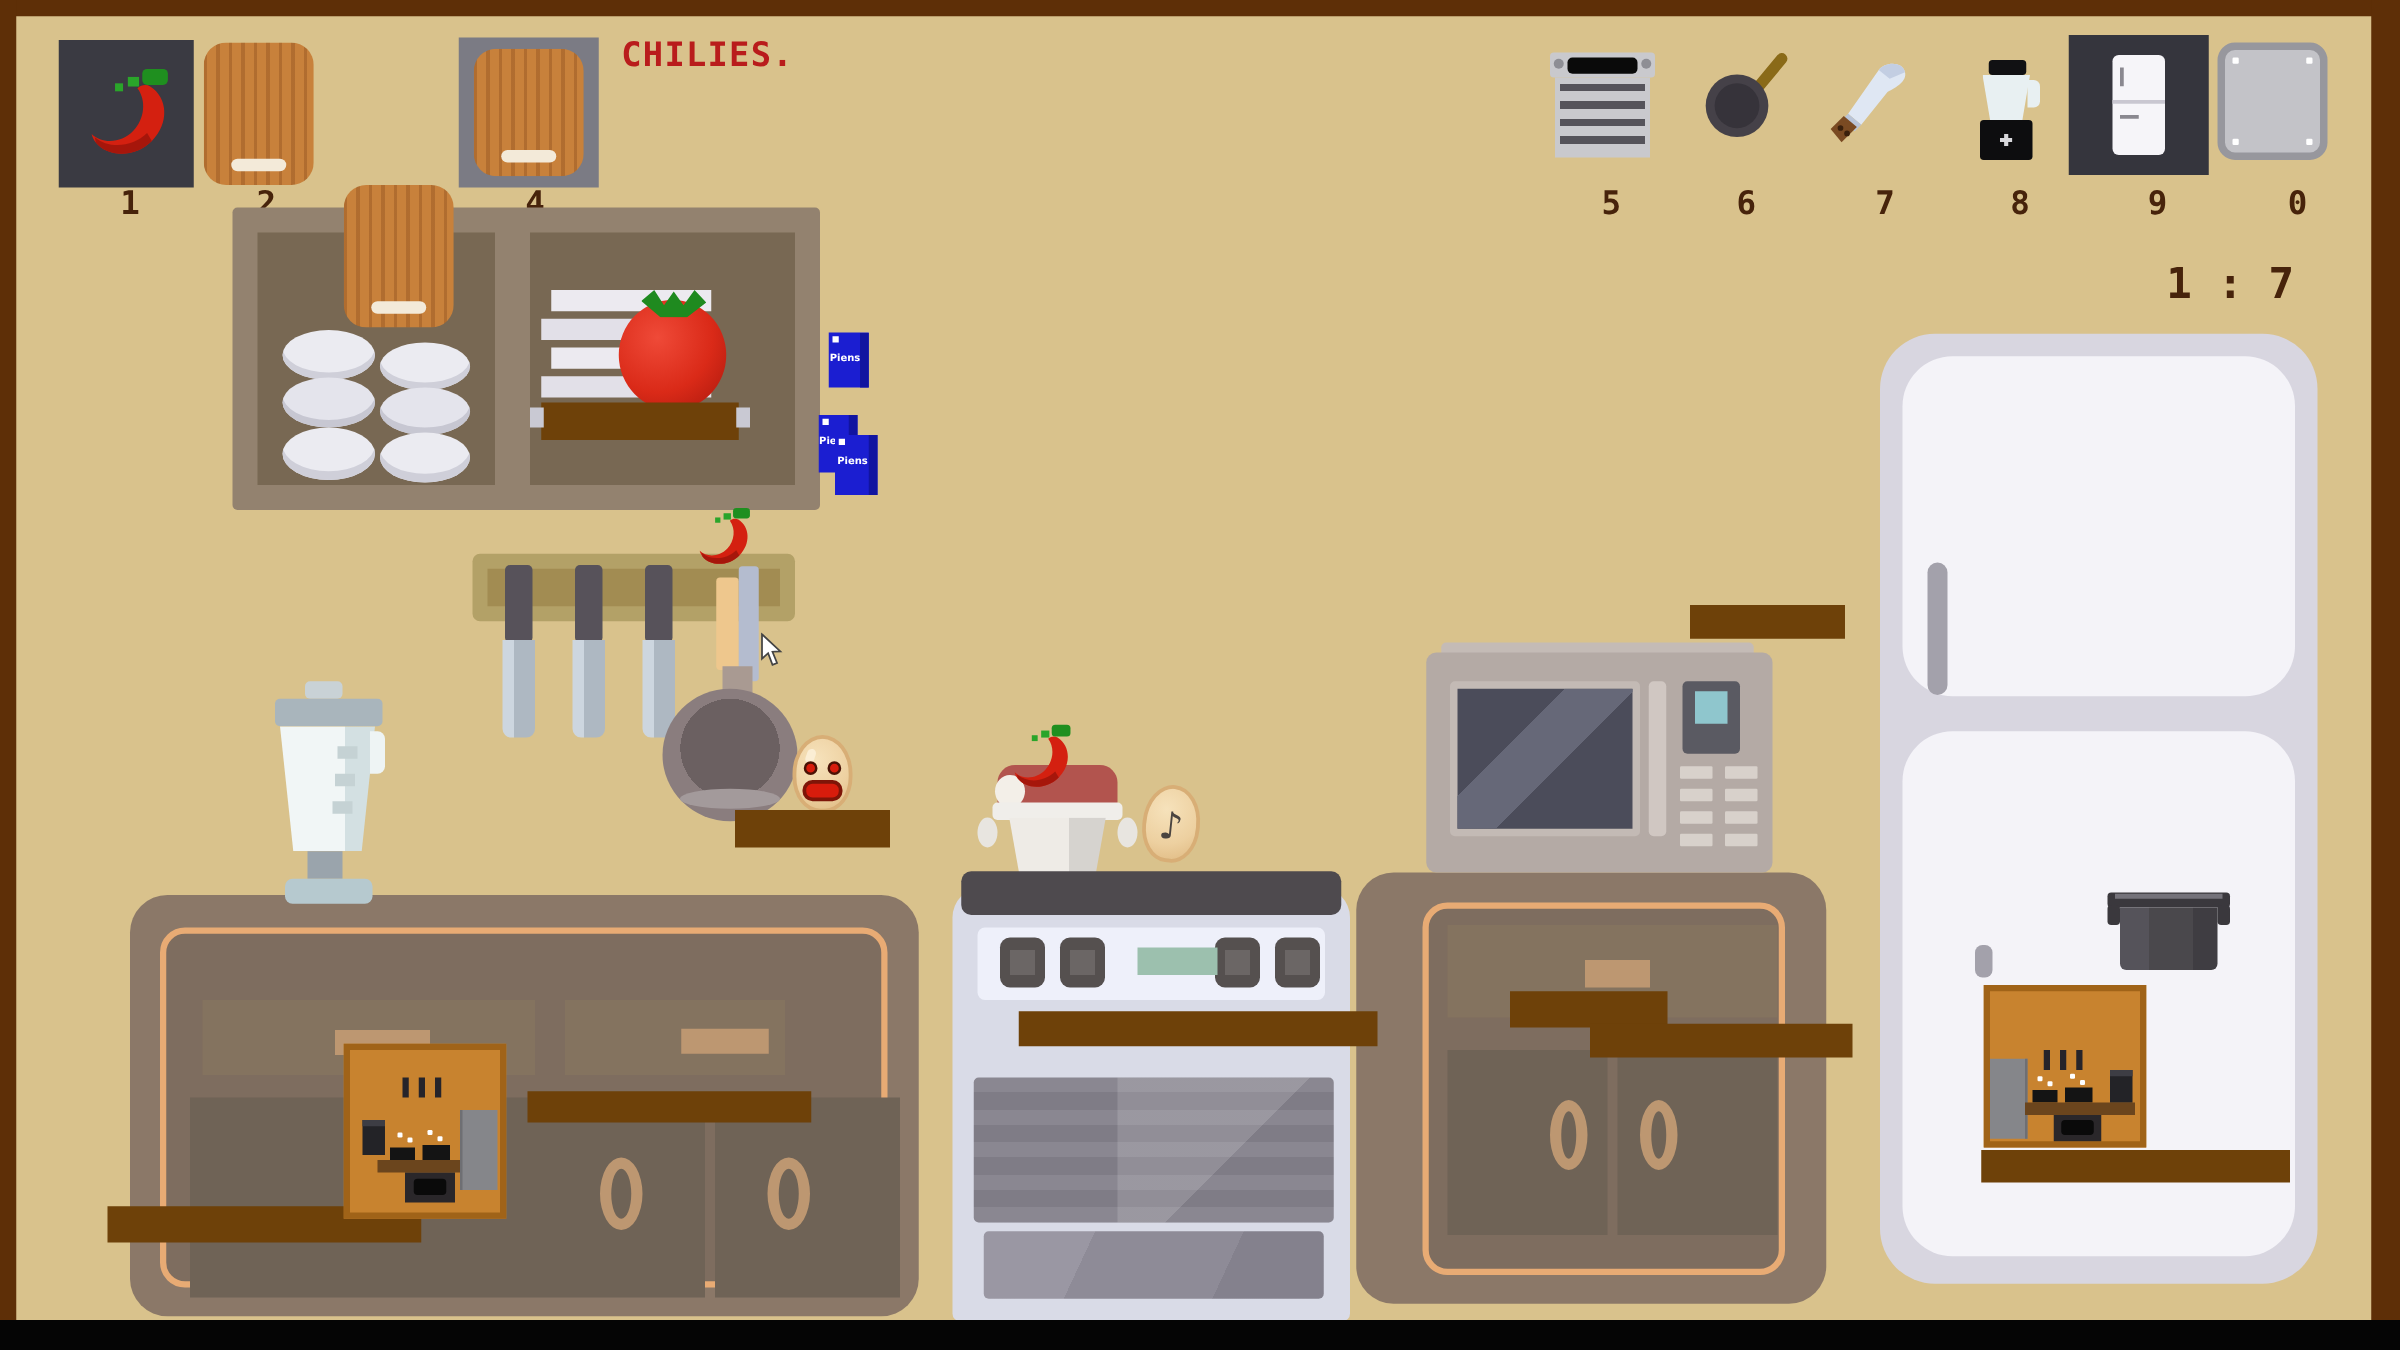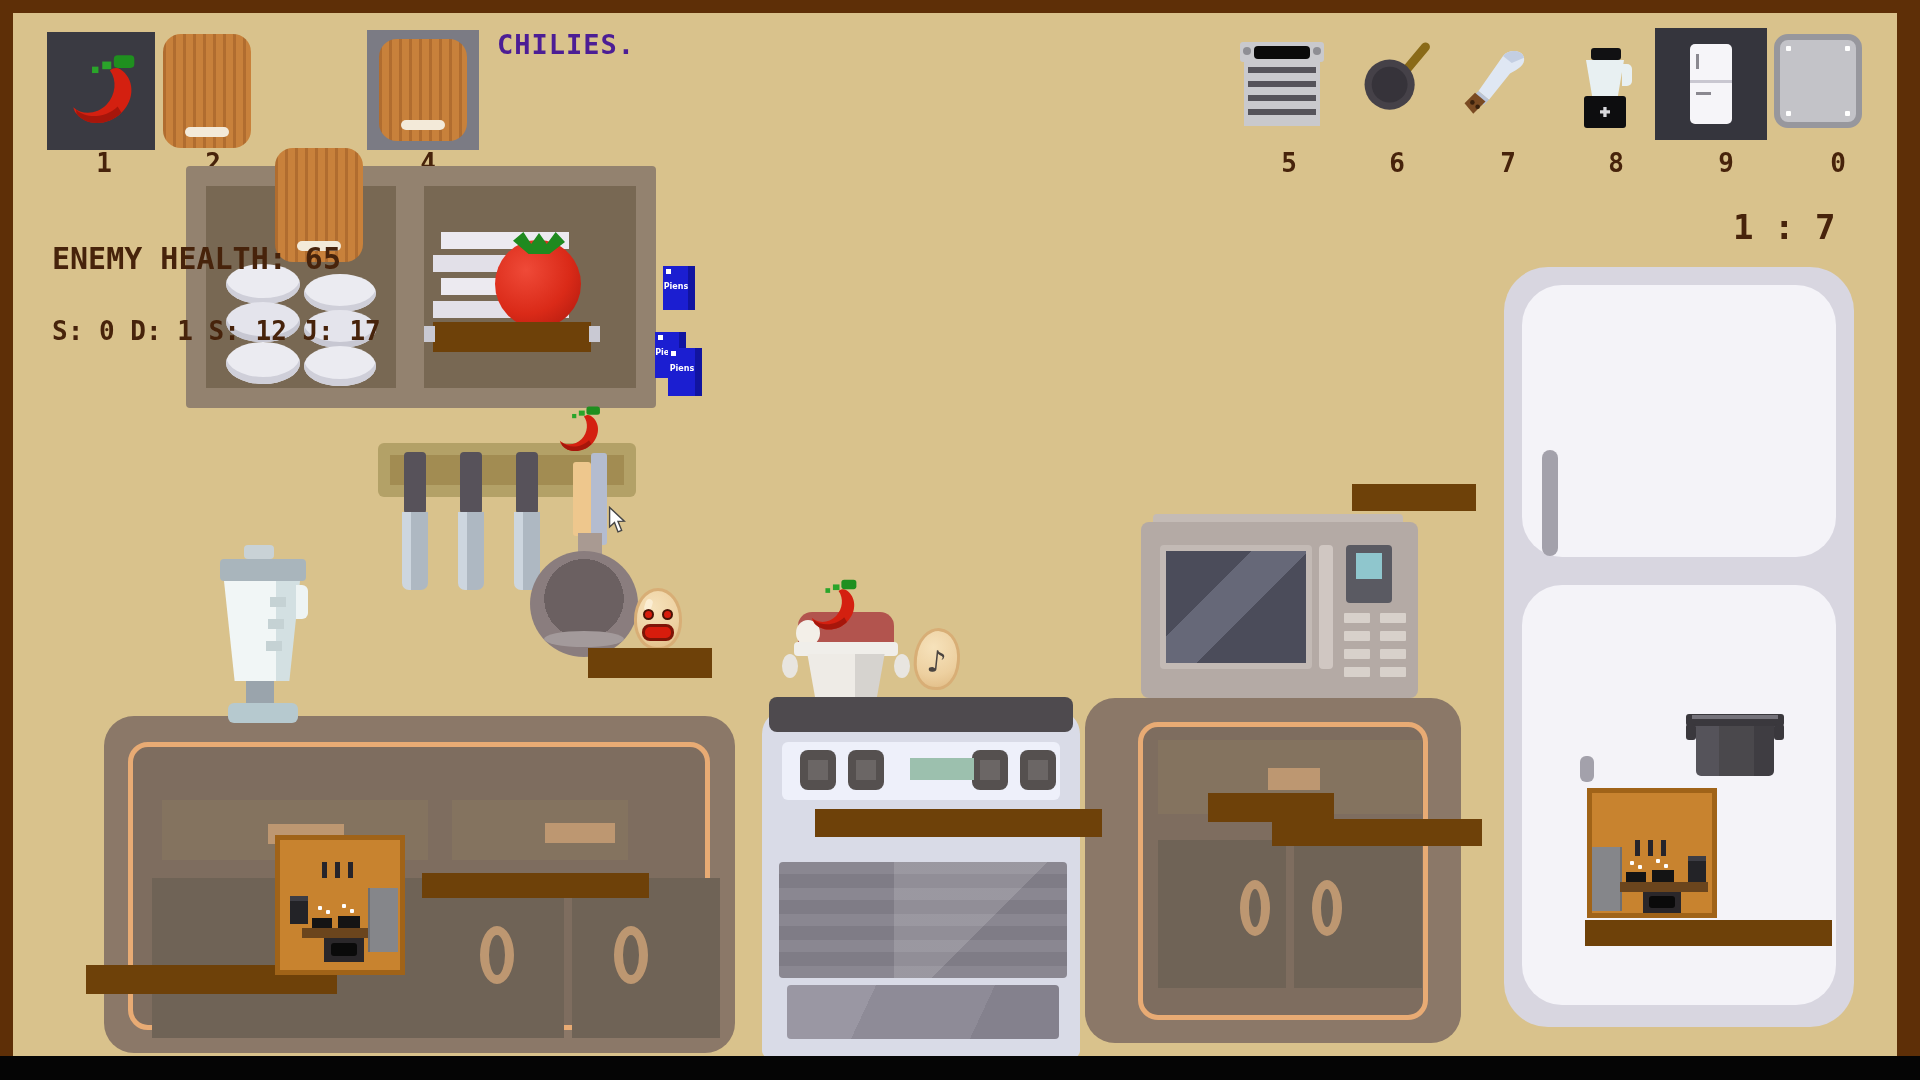--- a/index.html
+++ b/index.html
@@ -5,21 +5,21 @@
 <style>
   html,body{margin:0;padding:0;background:#000;}
   #stage{position:relative;width:1920px;height:1080px;background:#d9c28c;overflow:hidden;
          font-family:"DejaVu Sans Mono",monospace;}
   .abs{position:absolute;}
   
   .frame{position:absolute;background:#5e2f07;}
   .frame-bottom{position:absolute;background:#050505;}
   
   .hudtxt{position:absolute;font-weight:bold;color:#47230b;letter-spacing:0px;white-space:pre;line-height:1;}
-  .title-blue{position:absolute;font-weight:bold;color:#4c1d95;letter-spacing:1px;white-space:pre;line-height:1;}
+  .title-blue{position:absolute;font-weight:bold;color:#b91c1c;letter-spacing:1px;white-space:pre;line-height:1;}
   .slotnum{position:absolute;width:30px;text-align:center;font-weight:bold;color:#47230b;font-size:26px;line-height:1;}
   
   .slot-dark{position:absolute;background:#3a3a42;display:flex;align-items:center;justify-content:center;}
   .slot-gray{position:absolute;background:#7b7b84;display:flex;align-items:center;justify-content:center;}
   .board{background:#c8813b;border-radius:18px;position:relative;
          background-image:repeating-linear-gradient(90deg,rgba(122,62,20,.30) 0 3px,rgba(0,0,0,0) 3px 10px);}
   .board::after{content:"";position:absolute;left:50%;transform:translateX(-50%);bottom:11px;width:44px;height:10px;
         background:#f3ead9;border-radius:6px;}
   
   .plank{position:absolute;background:#6e4109;z-index:3;}
@@ -306,22 +306,20 @@
     <div class="board" style="width:88px;height:102px;"></div>
   </div>
 
   <span class="slotnum" style="left:89px;top:150px;">1</span>
   <span class="slotnum" style="left:198px;top:150px;">2</span>
   <span class="slotnum" style="left:308px;top:150px;">3</span>
   <span class="slotnum" style="left:413px;top:150px;">4</span>
 
   <span class="title-blue" style="left:497px;top:31px;font-size:27px;">CHILIES.</span>
 
-  <span class="hudtxt" style="left:52px;top:244px;font-size:30px;z-index:11;">ENEMY HEALTH: 65</span>
-  <span class="hudtxt" style="left:52px;top:318px;font-size:26px;z-index:11;">S: 0 D: 1 S: 12 J: 17</span>
   <span class="hudtxt" style="left:1733px;top:210px;font-size:34px;z-index:11;">1 : 7</span>
 
   <div class="abs" style="left:1240px;top:42px;width:84px;height:86px;z-index:10;">
     <div style="position:absolute;left:0;top:0;width:84px;height:20px;background:#c9c9cd;border-radius:3px;">
       <div style="position:absolute;left:14px;top:4px;width:56px;height:13px;background:#0a0a0a;border-radius:4px;"></div>
       <div style="position:absolute;left:3px;top:5px;width:8px;height:8px;background:#8e8e94;border-radius:50%;"></div>
       <div style="position:absolute;right:3px;top:5px;width:8px;height:8px;background:#8e8e94;border-radius:50%;"></div>
     </div>
     <div style="position:absolute;left:4px;top:20px;width:76px;height:64px;background:#c9c9cd;">
       <div style="position:absolute;left:4px;top:5px;width:68px;height:52px;background:repeating-linear-gradient(180deg,#55535a 0 6px,#c9c9cd 6px 14px);"></div>

